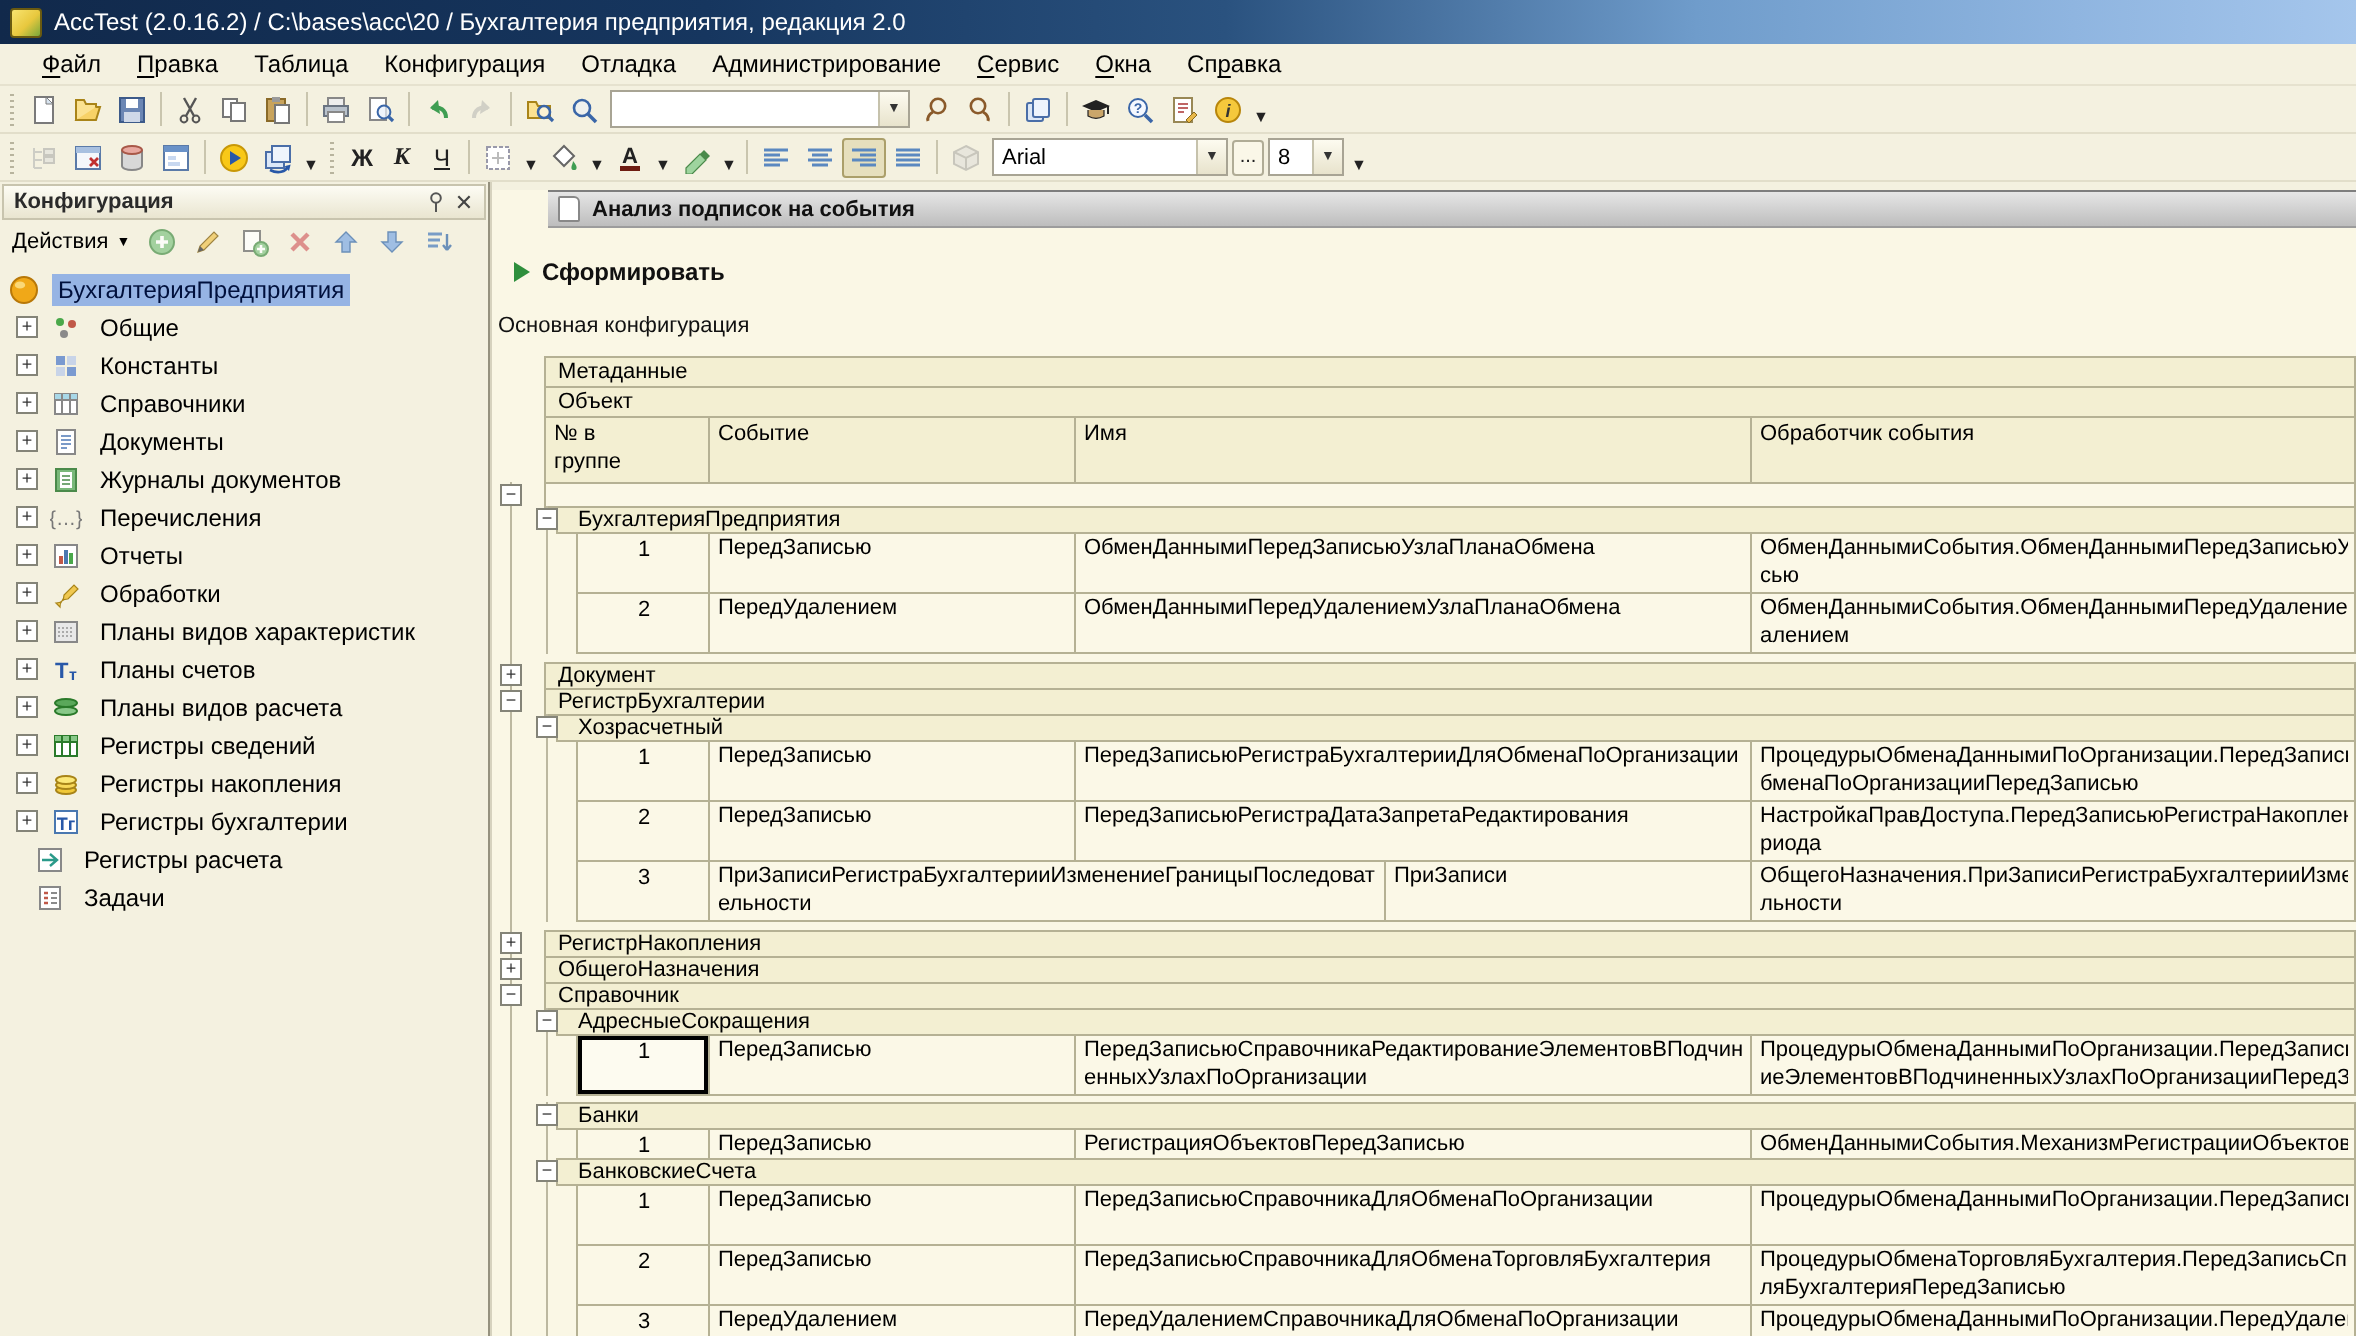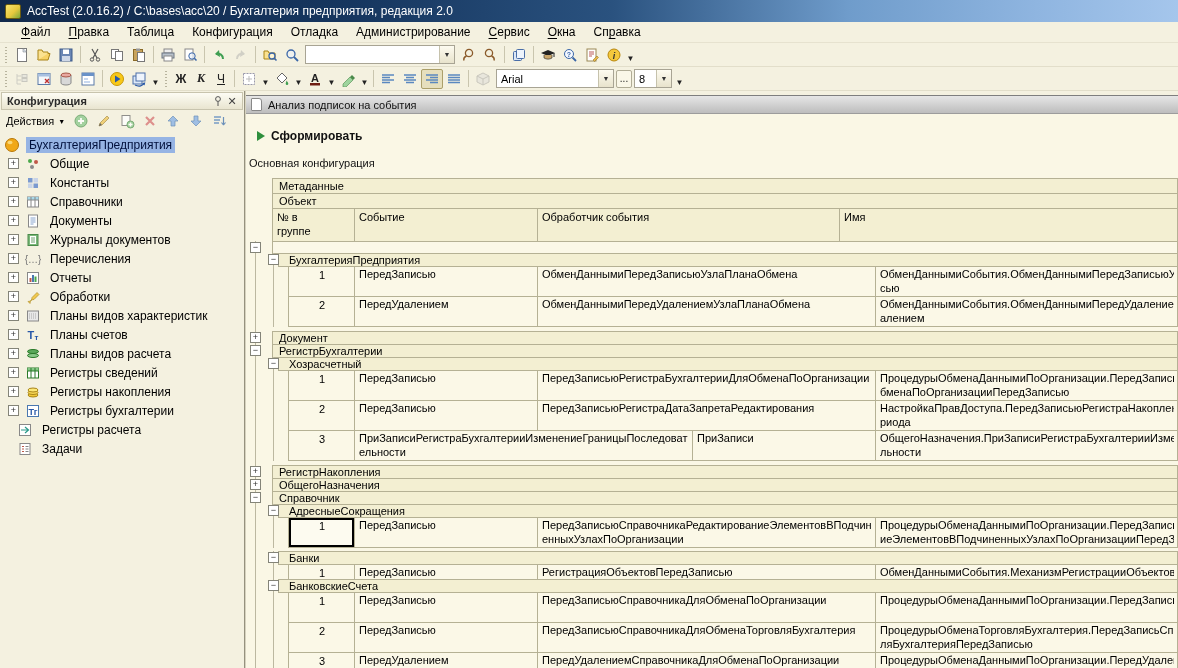--- a/index.html
+++ b/index.html
@@ -62,21 +62,21 @@
   .texp-space { width:19px; flex:0 0 19px; }
   .ticon { width:16px; height:16px; flex:0 0 16px; margin-left:6px; }
   .tlabel { margin-left:6px; padding:1px 3px; white-space:nowrap; }
   .tree-item.selected .tlabel { background:#96b4e4; color:#00103c; }
 
   
   .main { flex:1; min-width:0; background:#faf7e5; display:flex; flex-direction:column; border-left:1px solid #d6d2be; }
   .main-strip { height:4px; flex:0 0 4px; background:#f4f1e0; }
   .tabbar { height:19px; flex:0 0 19px; display:flex; align-items:center; gap:6px; padding-left:5px;
     background:linear-gradient(#e6e6e6,#bdbdbd); border-top:1px solid #7e7e7e; border-bottom:1px solid #9c9c9c;
-    font-size:11px; font-weight:normal; color:#111; }
+    font-size:11px; font-weight:bold; color:#111;margin-left:28px; }
   .tab-doc { width:11px; height:13px; background:#fff; border:1px solid #888; border-radius:1px 3px 1px 1px; }
   .gen-row { margin:15px 0 0 11px; display:flex; align-items:center; gap:6px; font-size:12px; font-weight:bold; color:#111; }
   .play-tri { width:0; height:0; border-left:8px solid #2e8f3c; border-top:5px solid transparent; border-bottom:5px solid transparent; }
   .cfg-label { margin:14px 0 0 3px; font-size:11px; color:#111; }
 
   
   .rtable { margin-top:9px; position:relative; flex:1; overflow:hidden; font-size:11px; color:#000; }
   .trow { position:relative; width:100%; }
   .trow.bordered + .trow.bordered { margin-top:-1px; }
   .gline { position:absolute; top:0; bottom:0; width:1px; background:#bcb8a0; }
@@ -684,25 +684,25 @@
           </div>
           <div class="trow bordered" style="height: 34px;">
             <div class="rowbox rb-head" style="left: 26px;">
               <div class="cell hcell" style="width: 81px;">
                 <div class="ln">№ в</div>
                 <div class="ln">группе</div>
               </div>
               <div class="cell hcell" style="width: 183px;">
                 <div class="ln">Событие</div>
               </div>
+              <div class="cell hcell" style="width: 338px;">
+                <div class="ln">Имя</div>
+              </div>
               <div class="cell hcell c-grow">
                 <div class="ln">Обработчик события</div>
-              </div>
-              <div class="cell hcell" style="width: 338px;">
-                <div class="ln">Имя</div>
               </div>
             </div>
           </div>
           <div class="trow bordered" style="height: 13px;">
             <div class="gline gl1"></div>
             <div class="gexp ge1">−</div>
             <div class="rowbox rb-data" style="left: 26px;"></div>
           </div>
           <div class="trow bordered" style="height: 14px;">
             <div class="gline gl1"></div>

